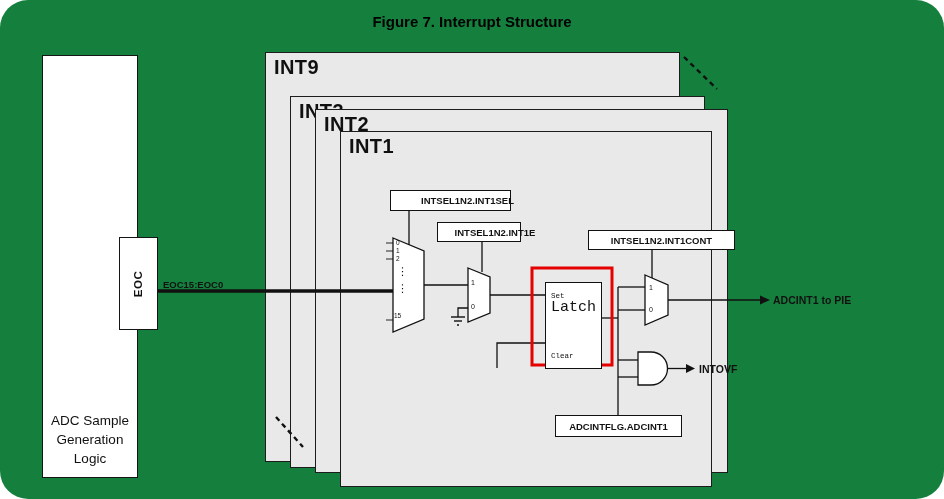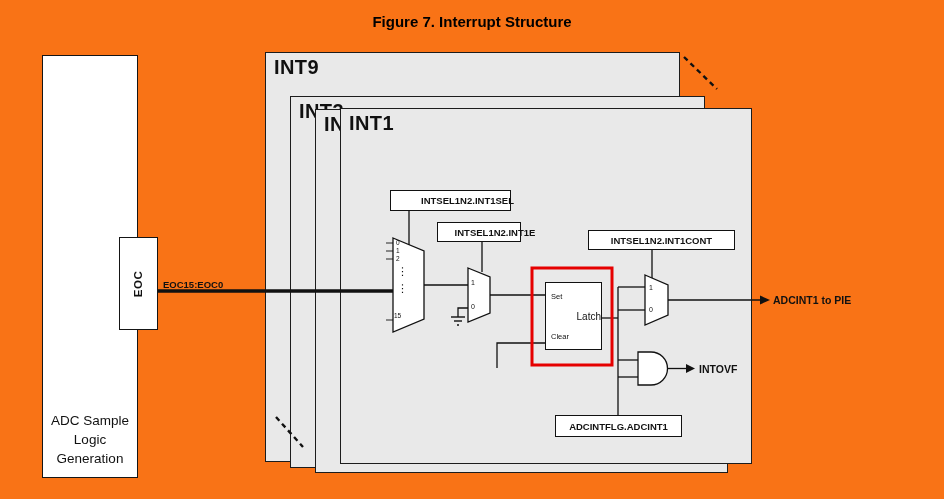--- a/index.html
+++ b/index.html
@@ -1,19 +1,19 @@
 <!DOCTYPE html>
 <html><head>
 <meta charset="utf-8">
 <style>
   * { margin:0; padding:0; box-sizing:border-box; }
   html,body { background:#fff; }
   .stage {
-    position:relative; width:944px; height:499px; background:#f97316;
-    font-family:"Liberation Sans", sans-serif; color:#111; overflow:hidden;
+    position:relative; width:944px; height:499px; background:#15803d;
+    font-family:"Liberation Sans", sans-serif; color:#111; overflow:hidden;border-radius:28px;
   }
   .figure-title {
     position:absolute; left:0; top:13px; width:100%;
     text-align:center; font-weight:bold; font-size:15px; color:#000;
   }
   .outline-box { position:absolute; background:#fff; border:1.6px solid #151515; }
   .panel { position:absolute; background:#e9e9e9; border:1px solid #1c1c1c; }
   .panel-label {
     position:absolute; left:8px; top:3px;
     font-weight:bold; font-size:20px; color:#101010; letter-spacing:.4px;text-align:right;
@@ -24,63 +24,63 @@
     display:flex; align-items:center; justify-content:center; z-index:3;
   }
   .svglayer { position:absolute; left:0; top:0; z-index:2; }
   .txt { position:absolute; line-height:1; z-index:4; }
   .muxnum { font-size:6.5px; }
   .muxdots { font-size:11px; }
   .muxio { font-size:7px; }
   .buslabel { font-weight:bold; font-size:9.5px; }
   .outlabel { font-weight:bold; font-size:10.5px; }
   .latch {
-    position:absolute; left:545px; top:282px; width:57px; height:68px;
-    background:#fff; border:1px solid #111; z-index:3;
+    position:absolute; left:545px; top:282px; width:57px; height:87px;
+    background:#fff; border:1px solid #111; z-index:3;font-family:Liberation Mono, monospace;
   }
   .latch .set   { position:absolute; left:5px; top:9px;  font-size:7.5px; }
-  .latch .name  { position:absolute; left:0; top:28px; width:100%; text-align:right; font-size:10px; }
+  .latch .name  { position:absolute; left:0; top:16px; width:100%; text-align:center; font-size:15px; }
   .latch .clear { position:absolute; left:5px; bottom:8px; font-size:7.5px; }
   .adc-label { position:absolute; left:0; right:0; bottom:9px; text-align:center; font-size:13.5px; line-height:19px; }
   .eoc-box {
     position:absolute; left:119px; top:237px; width:39px; height:93px;
     background:#fff; border:1.5px solid #151515; z-index:3;
     display:flex; align-items:center; justify-content:center;
   }
   .eoc-box span { transform:rotate(-90deg); font-weight:bold; font-size:11.5px; letter-spacing:.5px; }
 </style>
 </head>
 <body>
 
 <div class="stage">
 
   <div class="figure-title">Figure 7. Interrupt Structure</div>
 
   <div class="outline-box" style="left:42px; top:55px; width:96px; height:423px;">
     <div class="adc-label">
       <div>ADC Sample</div>
+      <div>Generation</div>
       <div>Logic</div>
-      <div>Generation</div>
     </div>
   </div>
 
   <div class="eoc-box">
     <span>EOC</span>
   </div>
 
   <div class="panel" style="left:265px; top:52px; width:415px; height:410px;">
     <span class="panel-label">INT9</span>
   </div>
   <div class="panel" style="left:290px; top:96px; width:415px; height:372px;">
     <span class="panel-label">INT3</span>
   </div>
   <div class="panel" style="left:315px; top:109px; width:413px; height:364px;">
     <span class="panel-label">INT2</span>
   </div>
-  <div class="panel" style="left:340px; top:108px; width:412px; height:356px;">
+  <div class="panel" style="left:340px; top:131px; width:372px; height:356px;">
     <span class="panel-label">INT1</span>
   </div>
 
   <svg class="svglayer" width="944" height="499" viewBox="0 0 944 499">
     <g stroke="#111" stroke-width="1.3" fill="none">
 
       <line x1="158" y1="291" x2="394" y2="291" stroke-width="3.6"></line>
 
       <line x1="409" y1="211" x2="409" y2="246"></line>
       <line x1="482" y1="242" x2="482" y2="272"></line>

